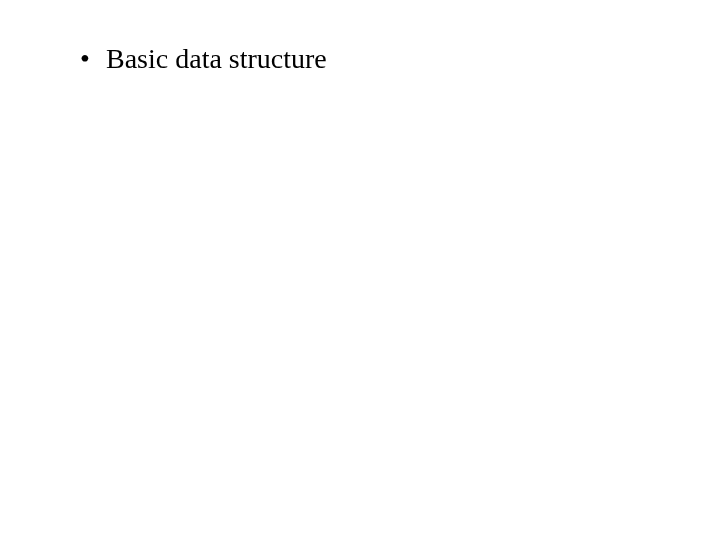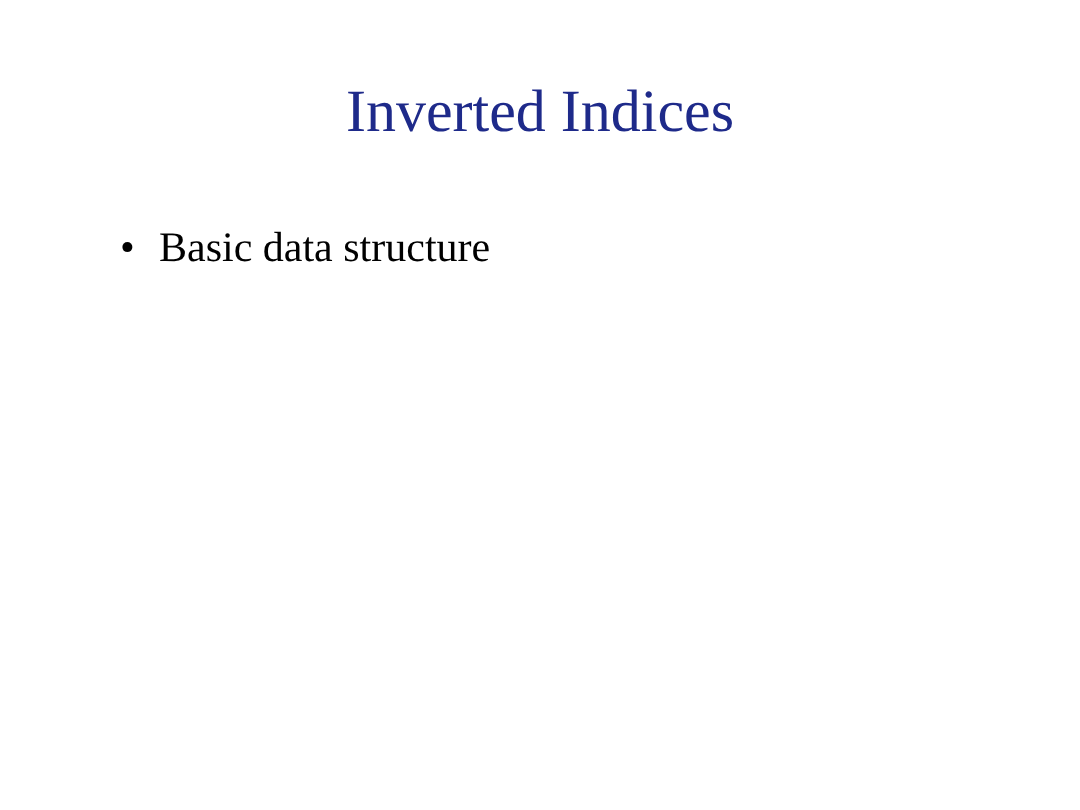--- a/index.html
+++ b/index.html
@@ -44,17 +44,16 @@
       left: 0;
       top: 0;
       font-size: 28px;
       color: #000000;
     }
   </style>
 </head>
 <body>
 
 <div class="slide">
-  <h1 class="title">Inverted Indices</h1>
   <ul class="bullet-list">
     <li class="bullet-item">Basic data structure</li>
   </ul>
 </div>
 
 </body></html>

